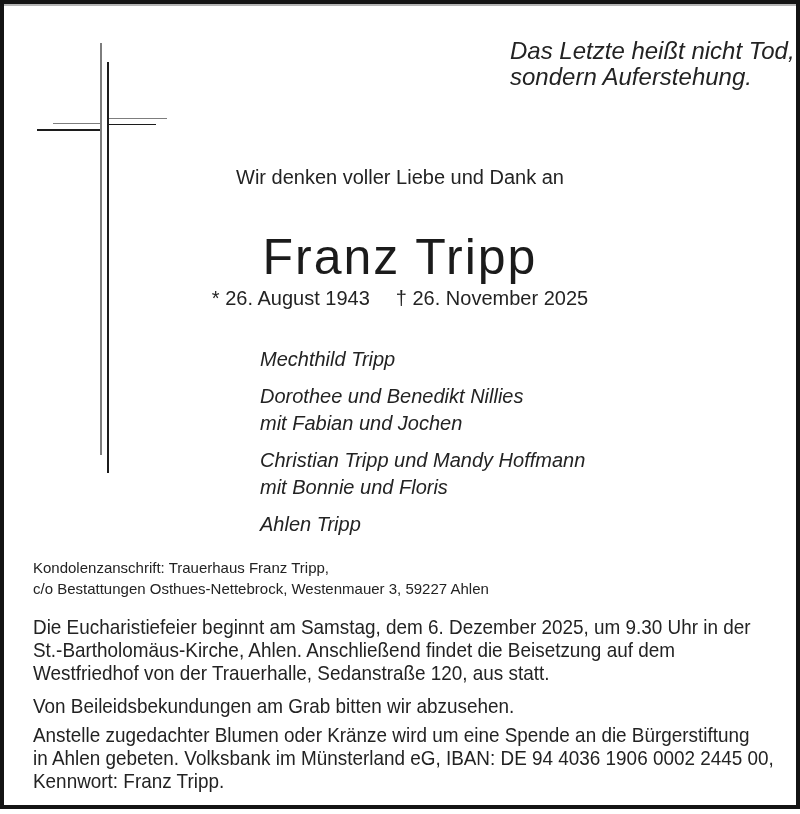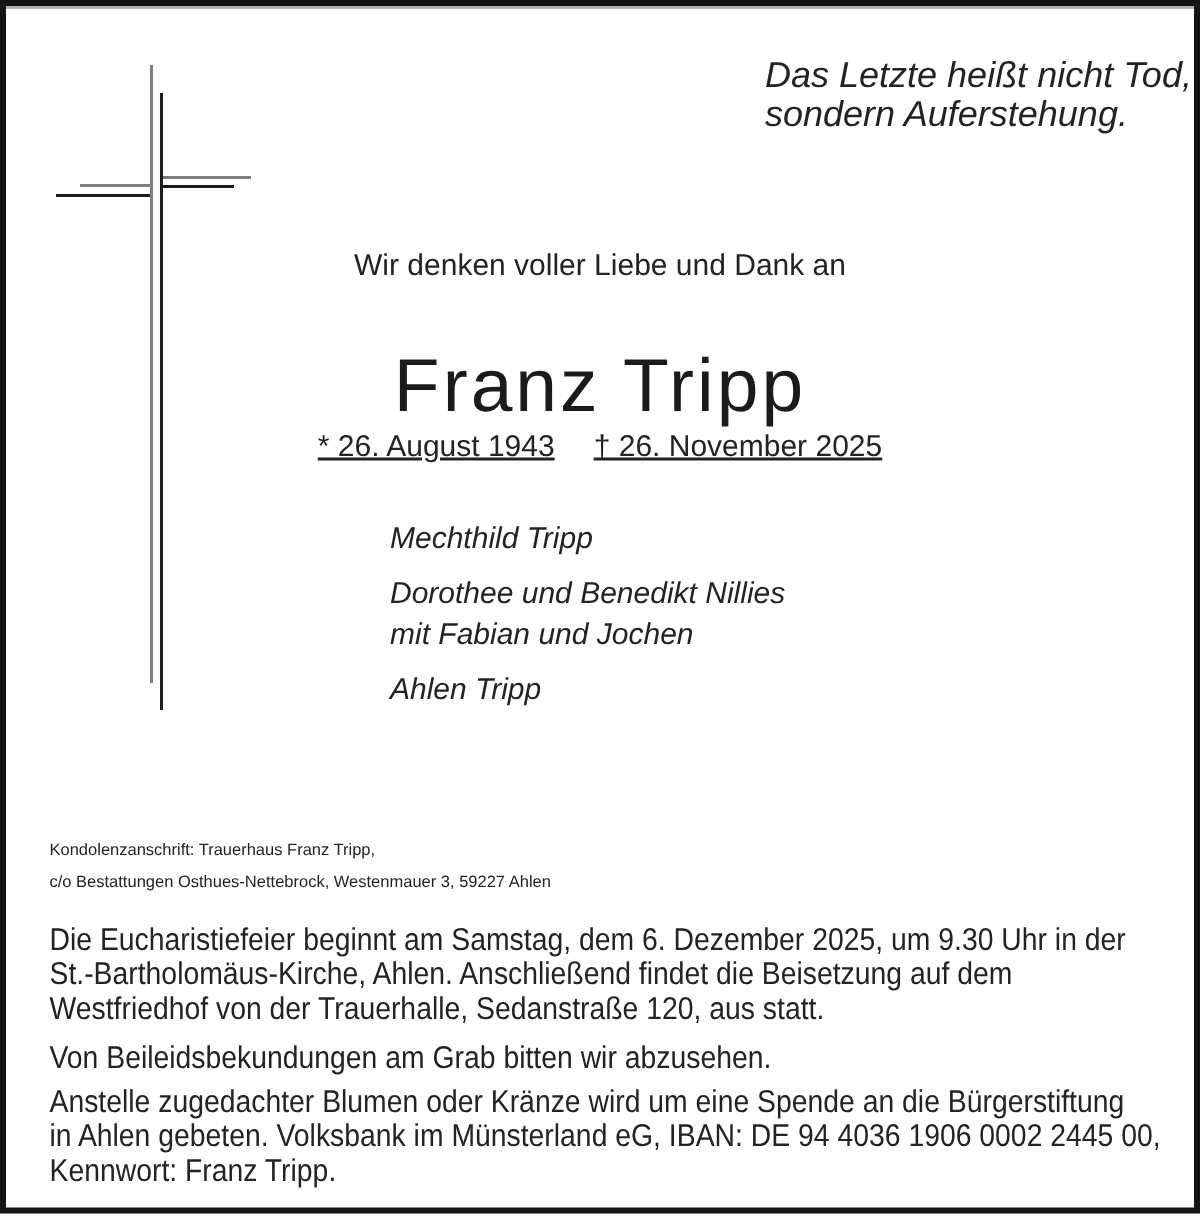--- a/index.html
+++ b/index.html
@@ -18,29 +18,29 @@
     left:510px;top:38px;font-size:24px;line-height:26px;white-space:nowrap;font-style:italic;
   }
   .intro{
     left:0;right:0;top:164px;text-align:center;font-size:20px;line-height:27px;
   }
   .deceased{
     left:0;right:0;top:205px;text-align:center;font-size:50px;line-height:55px;
     letter-spacing:2px;color:#1b1b1b;margin-top:25px;
   }
   .dates{
-    left:0;right:0;top:285px;text-align:center;font-size:20px;line-height:27px;text-decoration:underline;
+    left:0;right:0;top:285px;text-align:center;font-size:20px;line-height:27px;
   }
   .dates .death{margin-left:26px;}
   .mourners{
     left:260px;top:346px;font-size:20px;line-height:27px;white-space:nowrap;
   }
   .mourner-group{margin-bottom:10px;font-style:italic;}
   .condolence{
-    left:33px;top:557px;font-size:11px;line-height:21px;white-space:nowrap;
+    left:33px;top:557px;font-size:15px;line-height:21px;white-space:nowrap;
   }
   .condensed{
     font-size:21px;line-height:23px;white-space:nowrap;
     transform:scaleX(0.9);transform-origin:0 0;
   }
   .service{left:33px;top:615px;}
   .grave-note{left:33px;top:694px;}
   .donation{left:33px;top:723px;}
   .cross-svg{position:absolute;left:30px;top:38px;}
 </style>
@@ -75,20 +75,24 @@
 
 <div class="abs mourners">
   <div class="mourner-group">
     <div>Mechthild Tripp</div>
   </div>
   <div class="mourner-group">
     <div>Dorothee und Benedikt Nillies</div>
     <div>mit Fabian und Jochen</div>
   </div>
   <div class="mourner-group">
+    <div>Christian Tripp und Mandy Hoffmann</div>
+    <div>mit Bonnie und Floris</div>
+  </div>
+  <div class="mourner-group">
     <div>Ahlen Tripp</div>
   </div>
 </div>
 
 <div class="abs condolence">
   <div>Kondolenzanschrift: Trauerhaus Franz Tripp,</div>
   <div>c/o Bestattungen Osthues-Nettebrock, Westenmauer 3, 59227 Ahlen</div>
 </div>
 
 <div class="abs condensed service">

